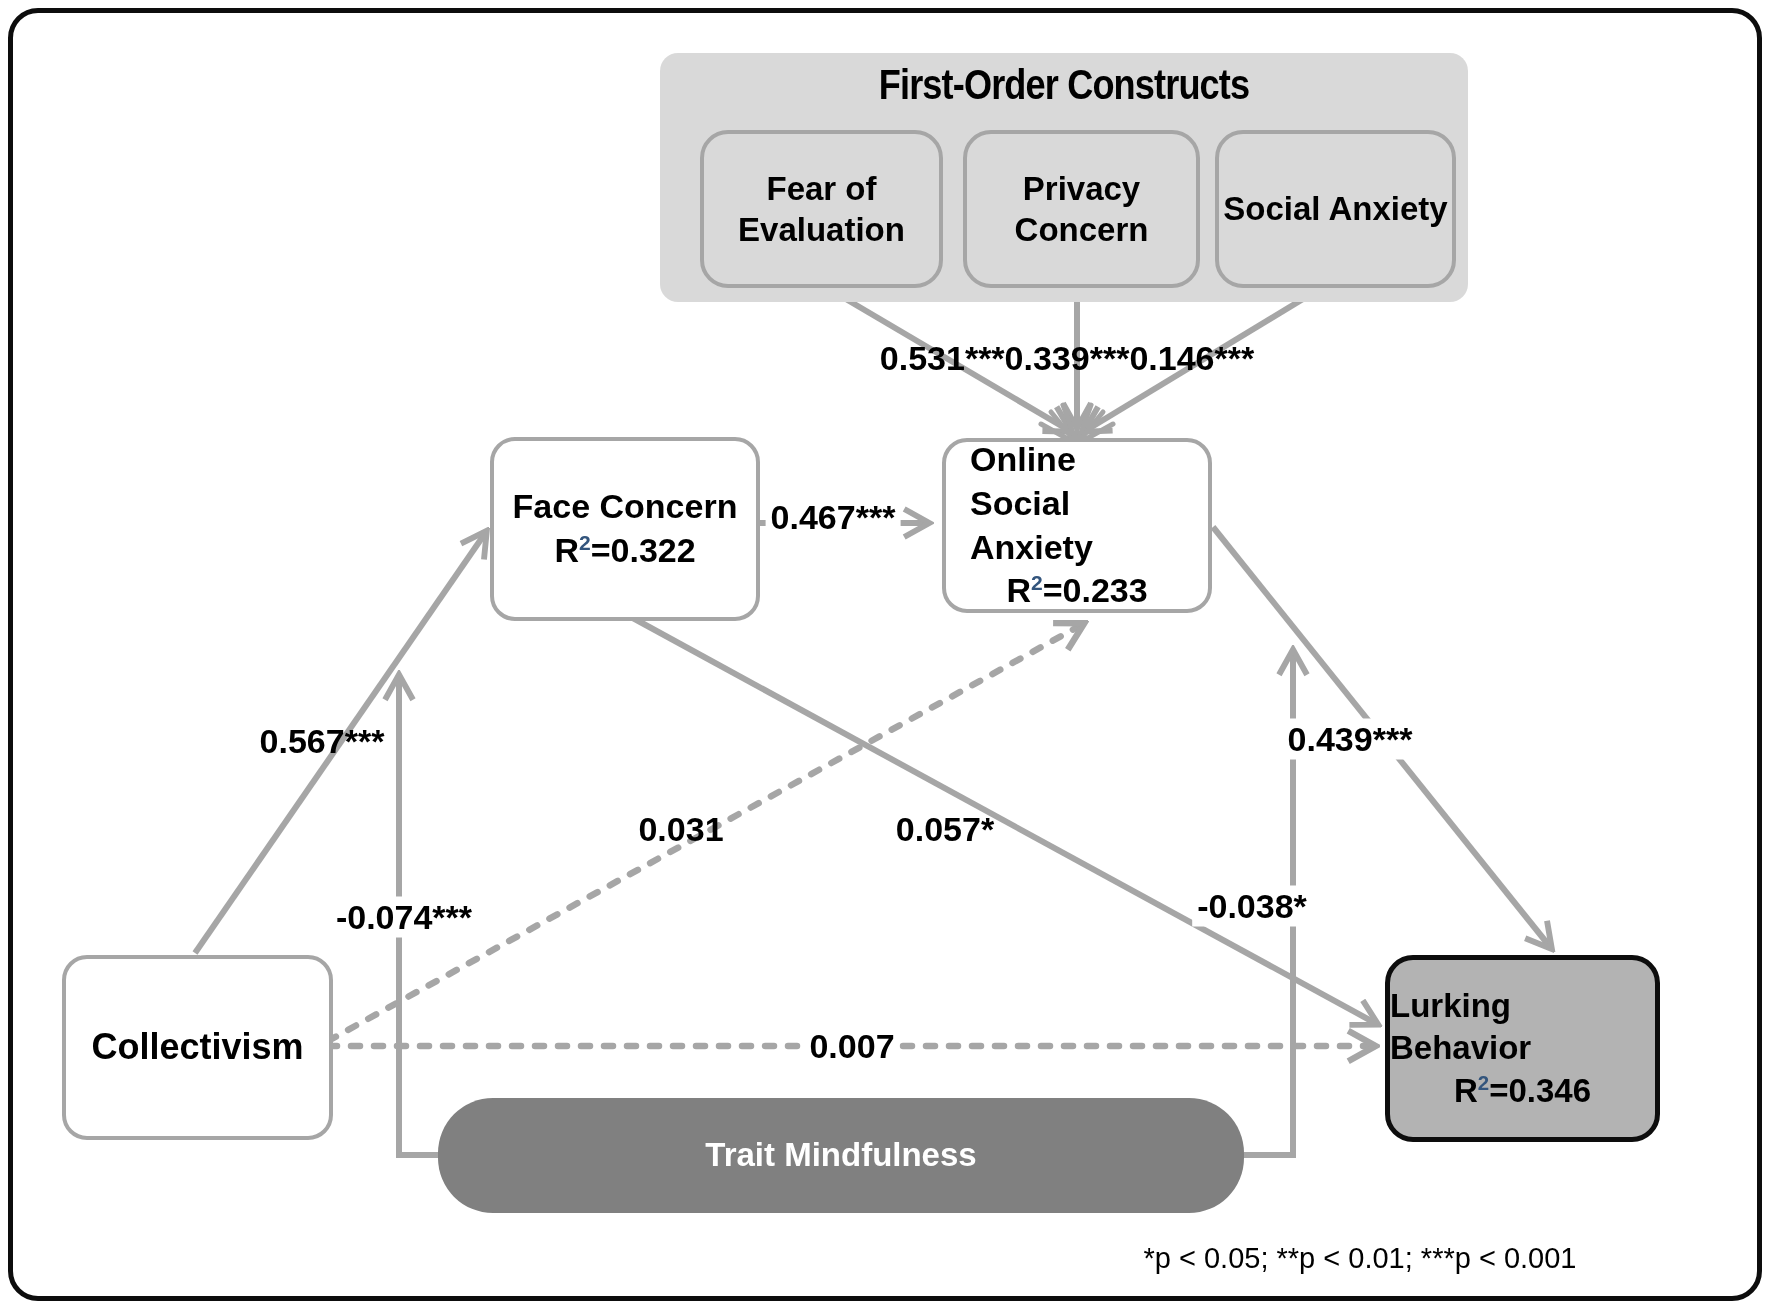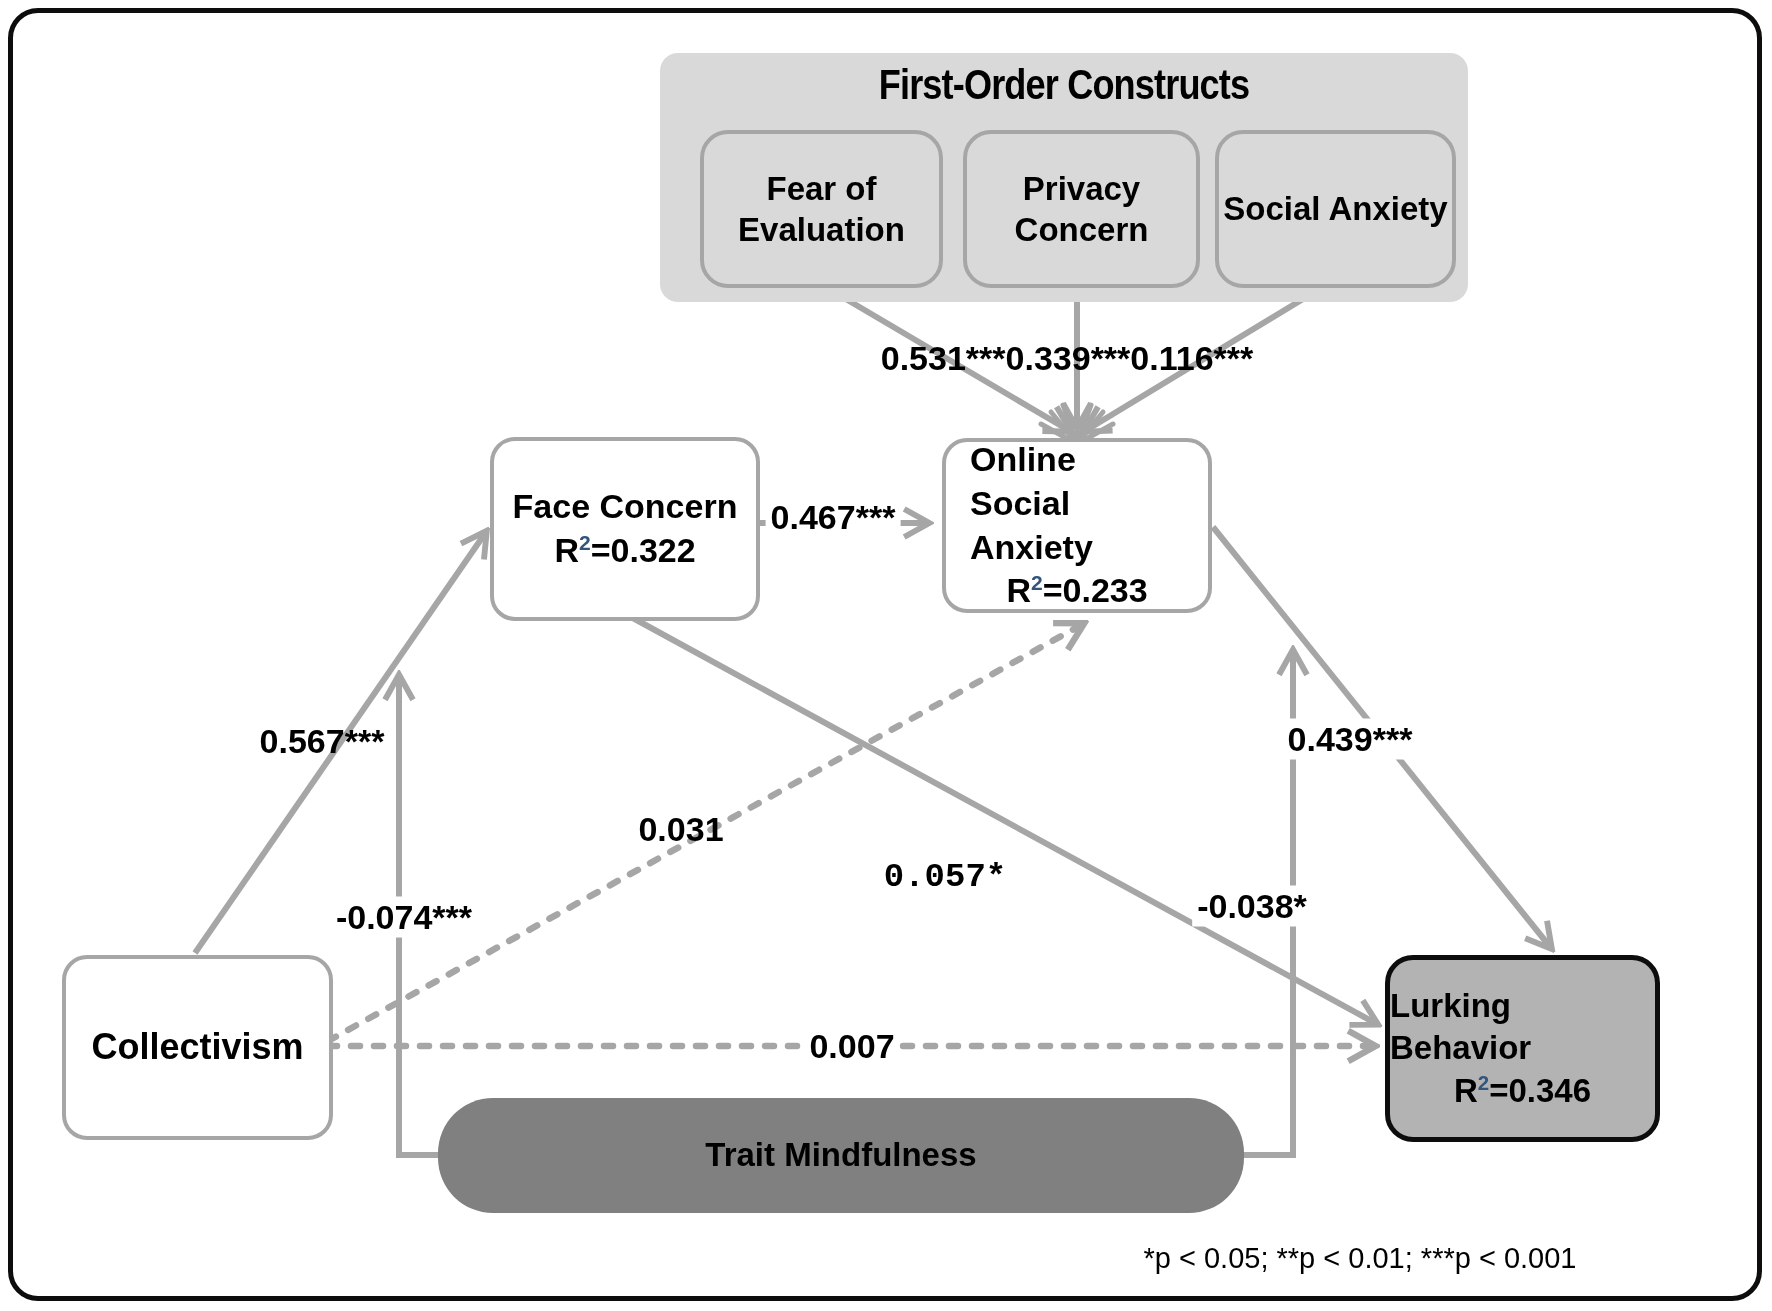--- a/index.html
+++ b/index.html
@@ -9,21 +9,21 @@
   svg.wires{position:absolute;left:0;top:0;z-index:1;}
   .node{position:absolute;z-index:2;display:flex;flex-direction:column;align-items:center;justify-content:center;
         font-weight:700;line-height:1.28;}
   .white-node{background:#fff;border:4px solid #a6a6a6;border-radius:25px;font-size:34px;}
   .fo-panel{position:absolute;left:660px;top:53px;width:808px;height:249px;background:#d9d9d9;z-index:2;border-radius:18px;}
   .fo-title{position:absolute;left:0;top:8px;width:100%;text-align:center;font-size:42px;font-weight:700;
             transform:scaleX(.86);letter-spacing:-1px;}
   .fo-box{position:absolute;top:77px;height:150px;background:#d9d9d9;border:4px solid #a6a6a6;border-radius:28px;
           display:flex;align-items:center;justify-content:center;text-align:center;font-weight:700;font-size:33px;line-height:1.25;}
   .lurking{background:#b3b3b3;border:5px solid #0d0d0d;border-radius:28px;font-size:33px;}
-  .pill{background:#808080;border:none;border-radius:55px;color:#000000;font-size:33px;z-index:2;}
+  .pill{background:#808080;border:none;border-radius:55px;color:#ffffff;font-size:33px;z-index:2;}
   .coef{position:absolute;z-index:3;transform:translate(-50%,-50%);font-weight:700;font-size:34px;white-space:nowrap;}
   .coef.bg{background:#fff;padding:1px 5px;}
   .coef-row{position:absolute;z-index:3;transform:translate(-50%,-50%);font-weight:700;font-size:34px;white-space:nowrap;}
   .legend{position:absolute;z-index:3;transform:translate(-50%,-50%);font-size:29px;font-weight:400;white-space:nowrap;}
   sup.r2{font-size:62%;vertical-align:super;line-height:0;color:#33557d;}
 </style>
 </head>
 <body>
 
 <div id="stage">
@@ -91,26 +91,26 @@
   <div class="node lurking" style="left:1385px;top:955px;width:265px;height:177px;">
     <div>Lurking Behavior</div>
     <div><span>R</span><sup class="r2">2</sup><span>=0.346</span></div>
   </div>
 
   <div class="node pill" style="left:438px;top:1098px;width:806px;height:115px;">
     <div>Trait Mindfulness</div>
   </div>
 
   <div class="coef-row" style="left:1067px;top:358px;">
-    <span>0.531***</span><span>0.339***</span><span>0.116***</span>
+    <span>0.531***</span><span>0.339***</span><span>0.146***</span>
   </div>
 
   <div class="coef bg" style="left:833px;top:517px;">0.467***</div>
   <div class="coef" style="left:322px;top:741px;">0.567***</div>
   <div class="coef bg" style="left:404px;top:917px;">-0.074***</div>
   <div class="coef" style="left:681px;top:829px;">0.031</div>
-  <div class="coef" style="left:945px;top:877px;font-family:Liberation Mono, monospace;">0.057*</div>
+  <div class="coef" style="left:945px;top:829px;">0.057*</div>
   <div class="coef bg" style="left:852px;top:1046px;">0.007</div>
   <div class="coef bg" style="left:1350px;top:739px;">0.439***</div>
   <div class="coef bg" style="left:1252px;top:906px;">-0.038*</div>
 
   <div class="legend" style="left:1360px;top:1258px;">*p &lt; 0.05; **p &lt; 0.01; ***p &lt; 0.001</div>
 </div>
 
 </body></html>

